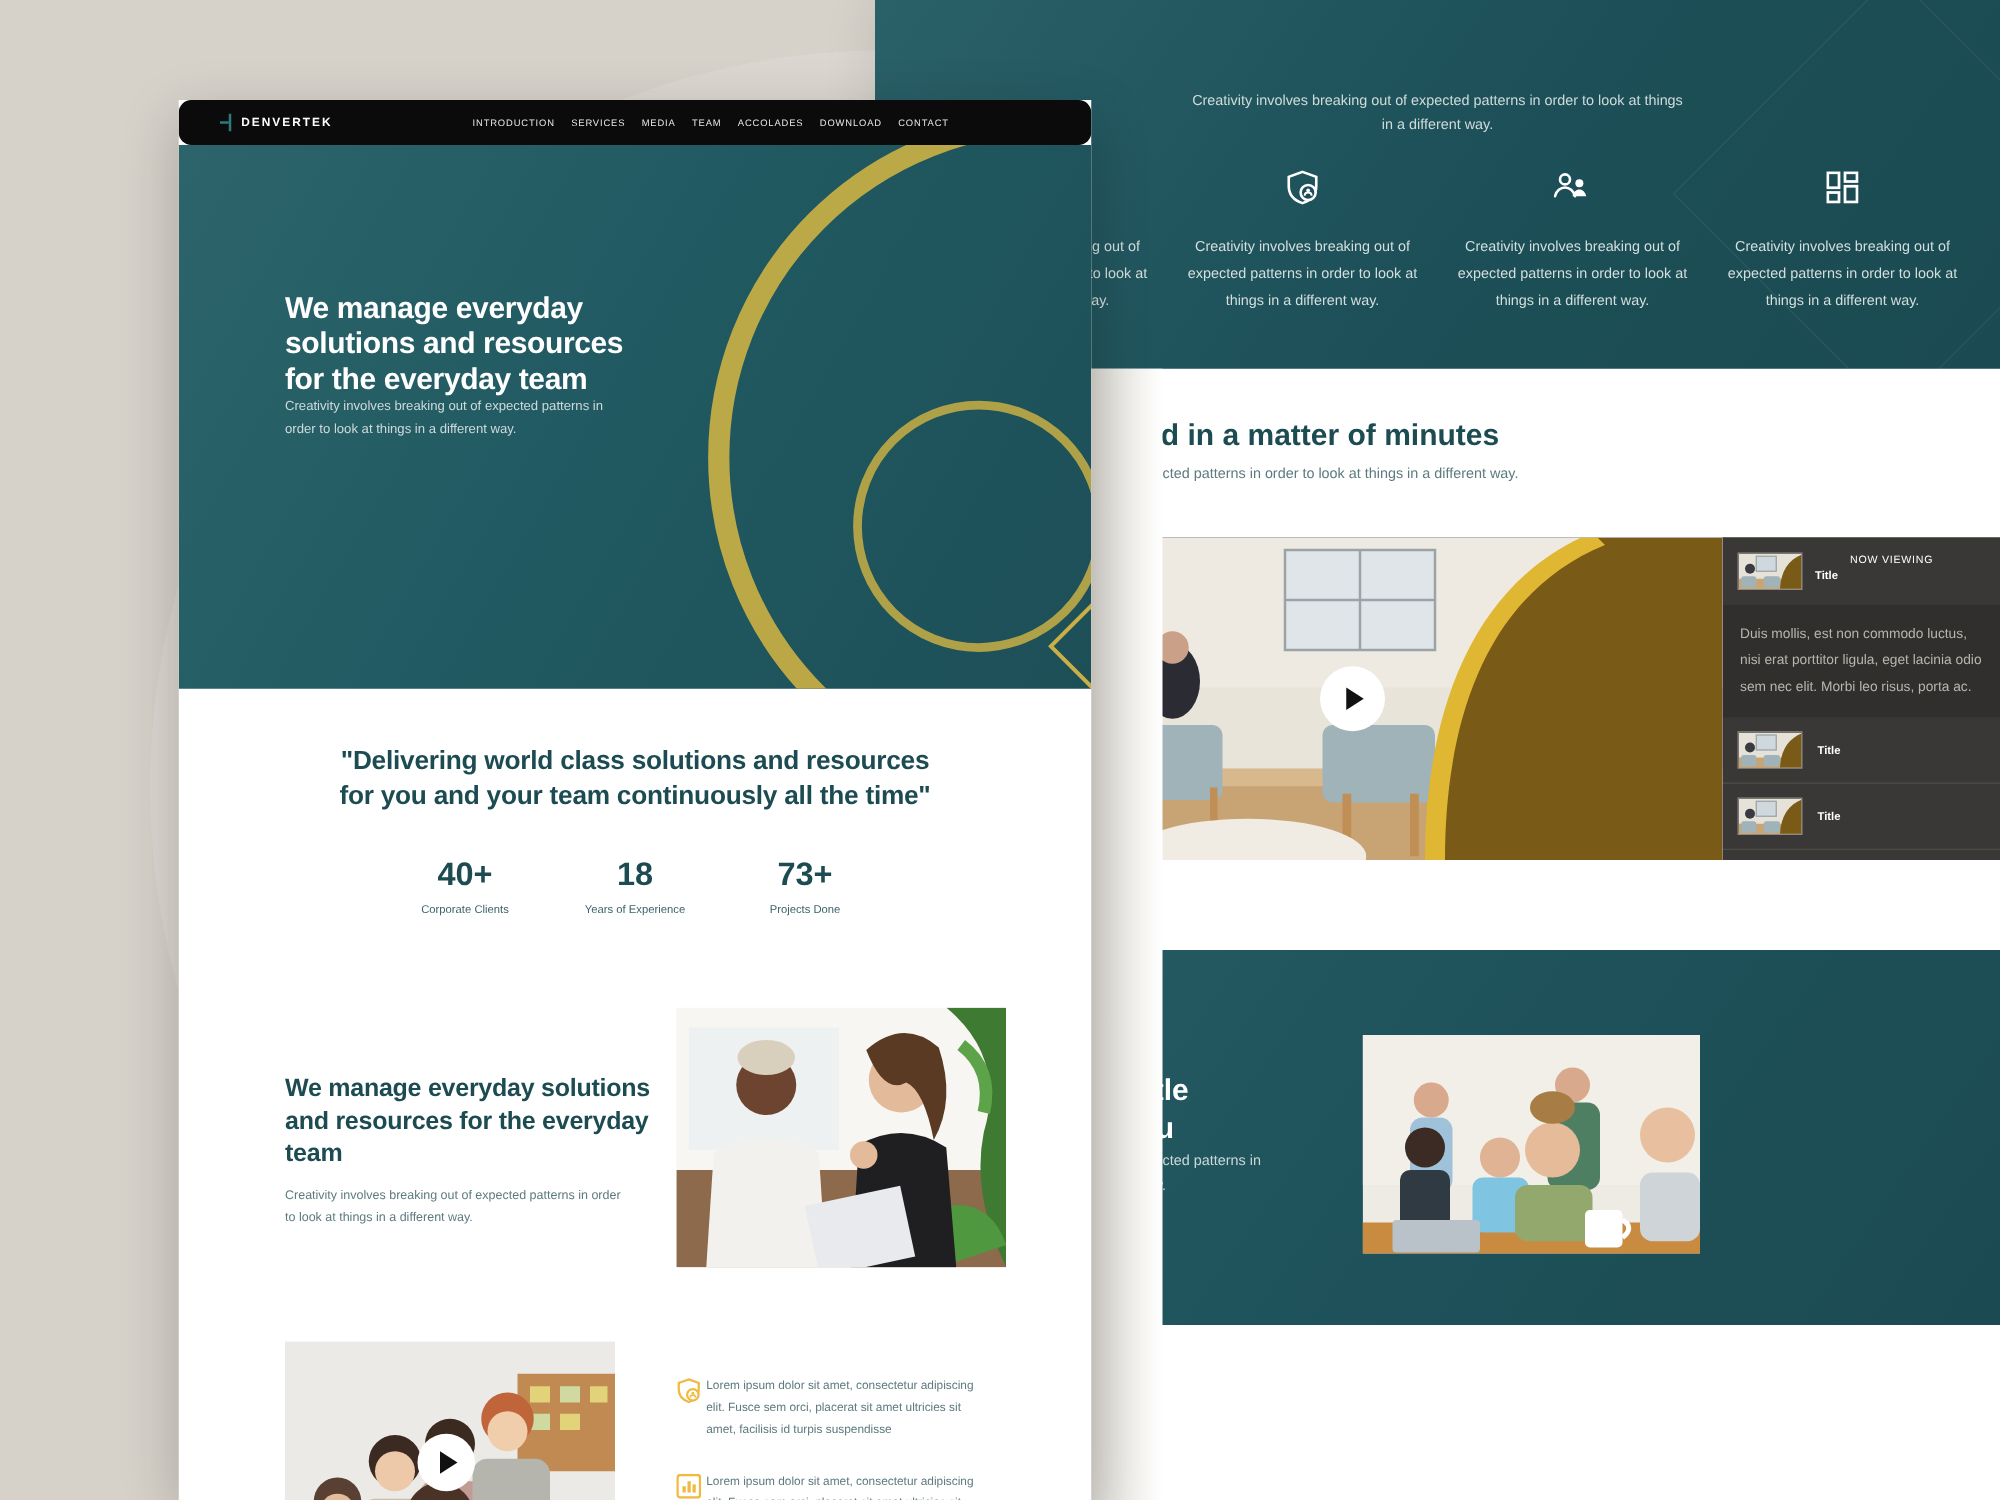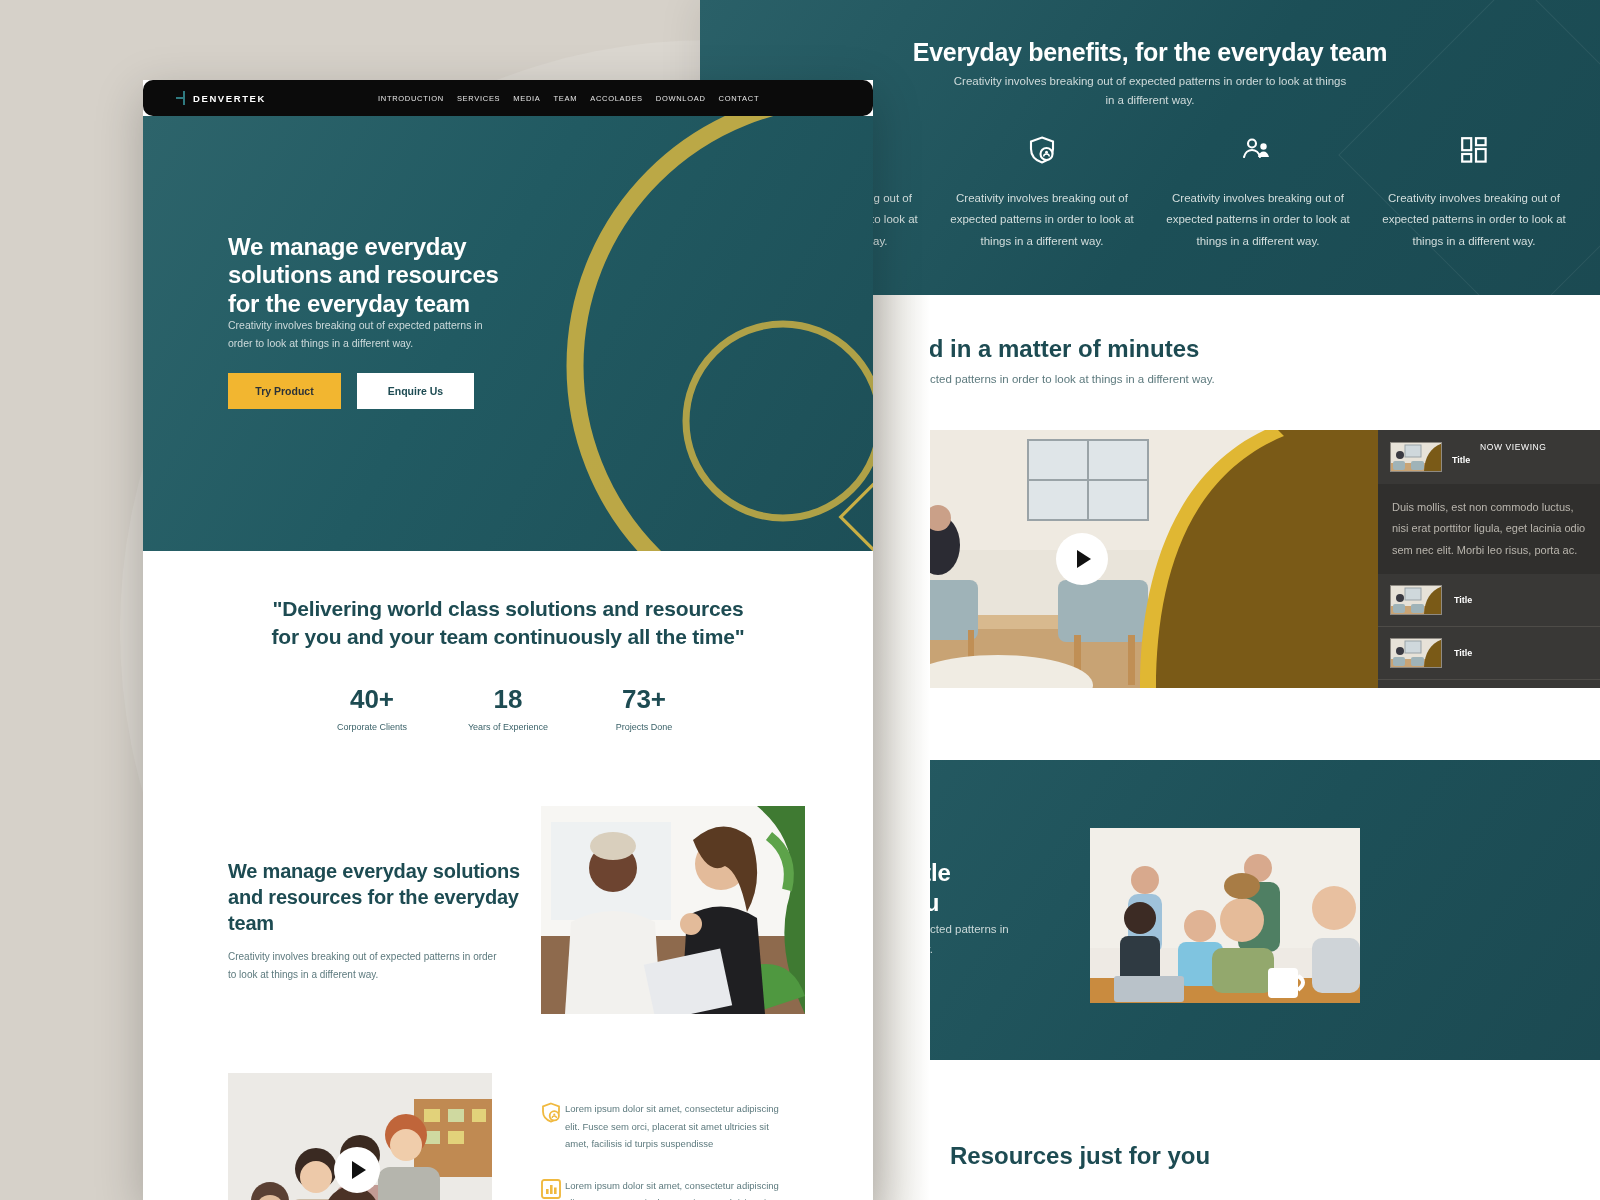--- a/index.html
+++ b/index.html
@@ -174,21 +174,20 @@
 </style>
 </head>
 <body>
 
 <div class="bg-circle"></div>
 
 <div class="panel" id="right-panel">
 
   <div class="rp-hero">
     <div class="diamond"></div>
-    <h2>Everyday benefits, for the everyday team</h2>
     <div class="sub">Creativity involves breaking out of expected patterns in order to look at things in a different way.</div>
 
     <div class="benefits">
       <div class="bcol">
         <div class="bicon"></div>
         <p>Creativity involves breaking out of expected patterns in order to look at things in a different way.</p>
       </div>
       <div class="bcol">
         <div class="bicon">
           <svg width="26" height="28" viewBox="0 0 26 28" fill="none">
@@ -330,23 +329,20 @@
         <rect x="122" y="120" width="62" height="45" rx="10" fill="#93a86d"></rect>
         <circle cx="244" cy="80" r="22" fill="#e8c0a0"></circle>
         <rect x="222" y="110" width="48" height="55" rx="10" fill="#cfd4d8"></rect>
         <rect x="178" y="140" width="30" height="30" rx="4" fill="#fff"></rect>
         <path d="M208 148 q10 6 0 14" stroke="#fff" stroke-width="4" fill="none"></path>
         <rect x="24" y="148" width="70" height="26" rx="3" fill="#b9c2c9"></rect>
       </svg>
     </div>
   </div>
 
-  <div class="rp-resources">
-    <h3>Resources just for you</h3>
-  </div>
 
   <div class="rp-fade"></div>
 </div>
 
 <div class="panel" id="left-panel">
 
   <div class="navbar">
     <div class="logo">
       <span class="logo-mark">
           <i class="v"></i>
@@ -366,24 +362,20 @@
   </div>
 
   <div class="hero">
     <svg width="730" height="435" viewBox="0 0 730 435">
       <circle cx="700" cy="250" r="268" fill="none" stroke="#c9af44" stroke-width="17" opacity=".92"></circle>
       <circle cx="640" cy="305" r="97" fill="none" stroke="#c9af44" stroke-width="7" opacity=".85"></circle>
       <rect x="718" y="352" width="98" height="98" fill="none" stroke="#c9af44" stroke-width="3.2" transform="rotate(45 767 401)"></rect>
     </svg>
     <h1>We manage everyday solutions and resources for the everyday team</h1>
     <div class="sub">Creativity involves breaking out of expected patterns in order to look at things in a different way.</div>
-    <div class="btns">
-      <div class="btn-primary">Try Product</div>
-      <div class="btn-ghost">Enquire Us</div>
-    </div>
   </div>
 
   <div class="quote-wrap">
     <div class="quote">"Delivering world class solutions and resources for you and your team continuously all the time"</div>
     <div class="stats">
       <div class="stat">
         <div class="num">40+</div>
         <div class="lbl">Corporate Clients</div>
       </div>
       <div class="stat">

